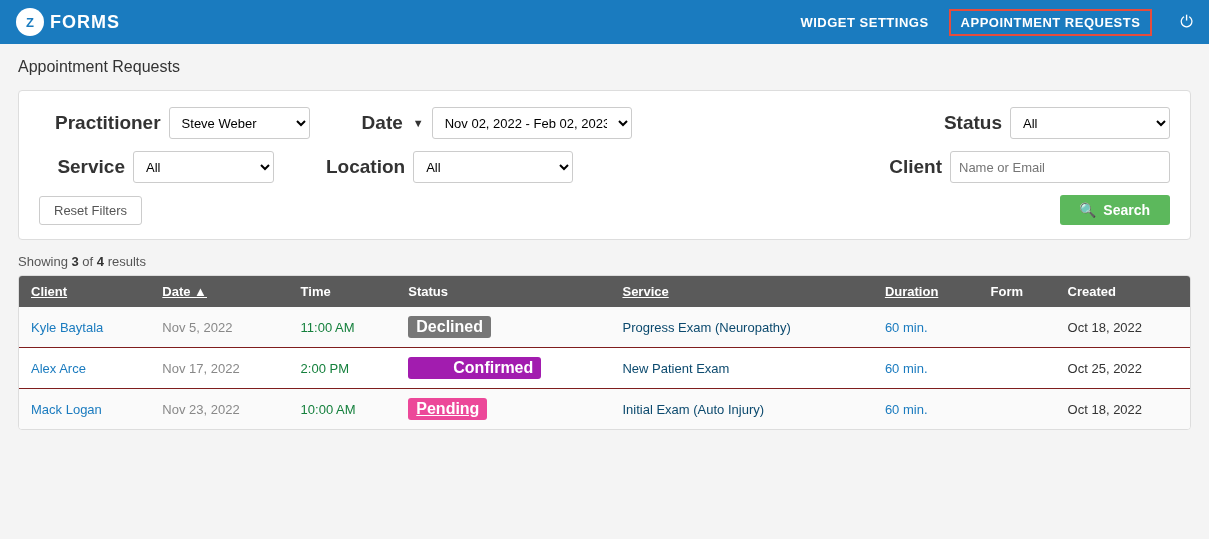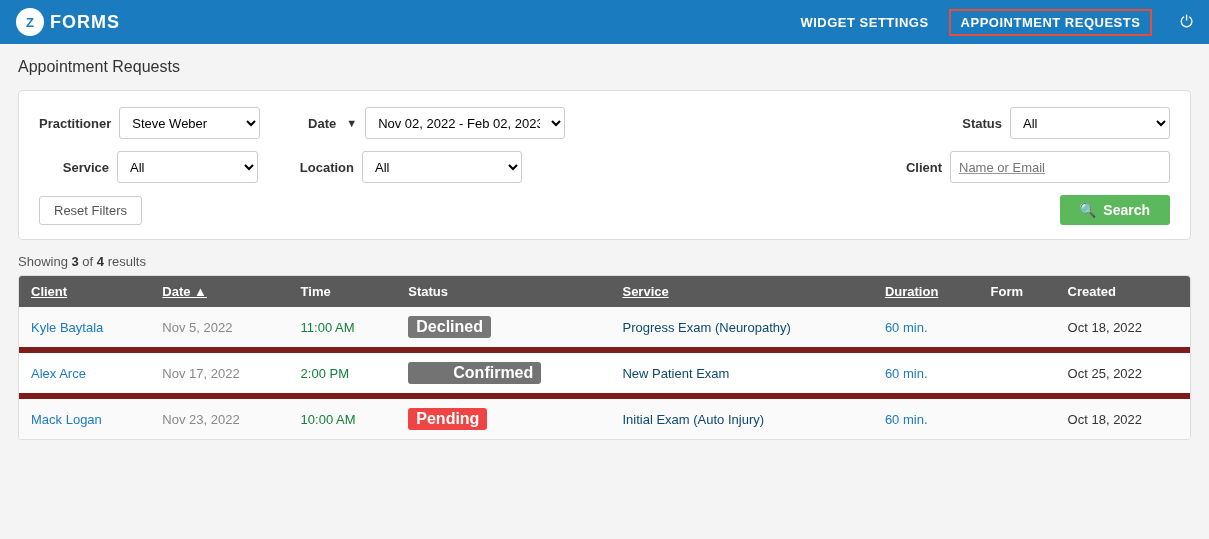--- a/index.html
+++ b/index.html
@@ -65,21 +65,21 @@
       align-items: center;
       gap: 16px;
       margin-bottom: 12px;
     }
     .filter-group {
       display: flex;
       align-items: center;
       gap: 8px;
     }
     .filter-label {
-      font-weight: bold; font-size: 13px; min-width: 70px; text-align: right;
+      font-weight: bold; font-size: 19px; min-width: 70px; text-align: right; margin-left: 16px;
     }
     .filter-select {
       border: 1px solid #ccc;
       border-radius: 3px;
       padding: 5px 8px;
       font-size: 13px;
       background: white;
       appearance: auto;
       height: 32px;
     }
@@ -88,21 +88,20 @@
     .filter-select-status { width: 160px; }
     .filter-select-location { width: 160px; }
     .filter-input {
       border: 1px solid #ccc;
       border-radius: 3px;
       padding: 9px 8px;
       font-size: 13px;
       height: 32px;
       width: 220px;
       color: #999;
-      text-decoration: underline;
     }
     .filter-actions {
       display: flex;
       justify-content: space-between;
       align-items: flex-end;
       margin-top: 4px;
     }
     .btn-reset {
       border: 1px solid #ccc;
       background: white;
@@ -151,21 +150,21 @@
       padding: 8px 12px;
       text-align: left;
       font-size: 13px;
       font-weight: bold;
     }
     thead th.sortable {
       text-decoration: underline;
       cursor: pointer;
     }
     tbody tr {
-      border-bottom: 6px solid #7f1d1d;
+      border-bottom: 1px solid #7f1d1d;
     }
     tbody tr:last-child { border-bottom: none; }
     tbody tr:nth-child(odd) { background: #fafafa; }
     tbody tr:nth-child(even) { background: white; }
     tbody td {
       padding: 9px 12px;
       font-size: 13px;
     }
     .td-client { color: #1a7bbf; cursor: pointer; }
     .td-date { color: #888; }
@@ -177,22 +176,22 @@
     
     .badge {
       display: inline-block;
       border-radius: 3px;
       padding: 2px 8px;
       font-size: 16px;
       color: white;
       font-weight: bold;
     }
     .badge-declined { background: #777; }
-    .badge-confirmed { background: #737373; padding-left: 45px; }
-    .badge-pending { background: #ef4444; }
+    .badge-confirmed { background: #a21caf; padding-left: 45px; }
+    .badge-pending { background: #ec4899; text-decoration: underline; }
 
     
     .date-arrow { font-size: 11px; margin-left: 2px; }
   </style>
 </head>
 <body>
 
 <header class="header">
   <div class="header-logo">
     <div class="logo-circle">

